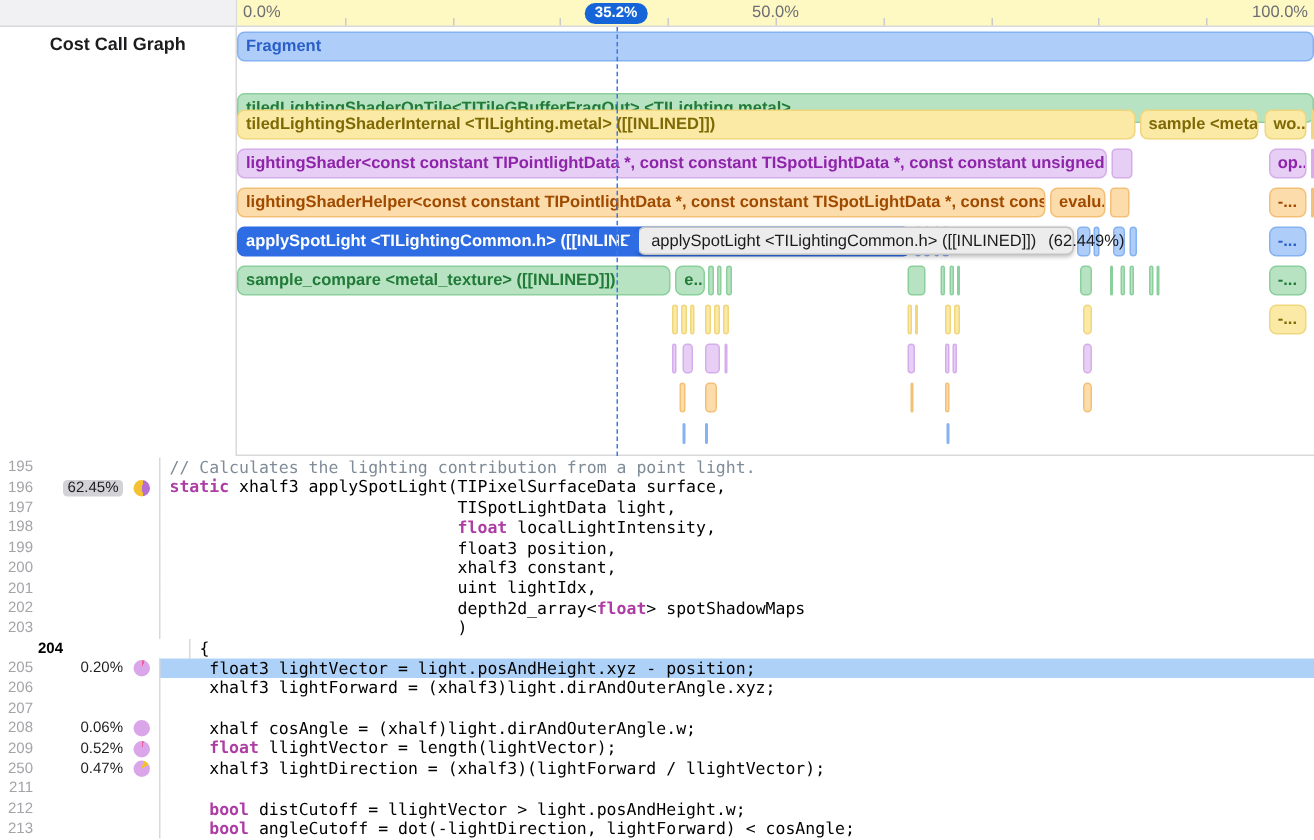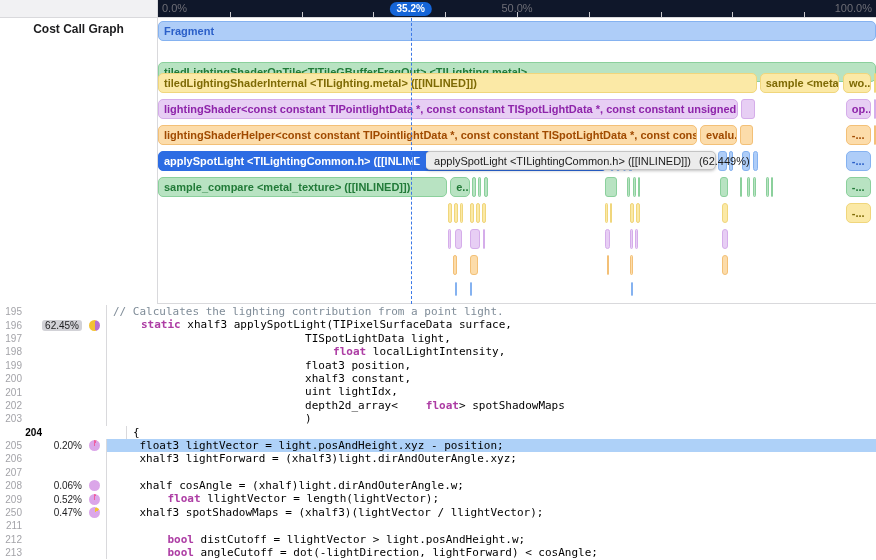--- a/index.html
+++ b/index.html
@@ -12,21 +12,21 @@
                    border-bottom:1px solid #d9d9dc; background:#fff; }
   #left-panel { position:absolute; left:0; top:0; width:158px; height:304px;
                 border-right:1px solid #d9d9dc; background:#fff; }
   #left-corner { position:absolute; left:0; top:0; width:157px; height:18px;
                  background:#f1f1f3; border-bottom:1px solid #d9d9dc; }
   #panel-title { position:absolute; left:0; top:22px; width:157px; text-align:center;
                  font-size:12px; font-weight:700; color:#1d1d1f; }
 
   #graph { position:absolute; left:158px; top:0; width:718px; height:304px; }
   #ruler { position:absolute; left:0; top:0; width:100%; height:18px;
-           background:#0f172a; border-bottom:1px solid #d9d9dc; }
+           background:#fef9c3; border-bottom:1px solid #d9d9dc; }
   .ruler-label { position:absolute; top:2px; font-size:11px; color:#6e6e76; }
   .ruler-tick  { position:absolute; bottom:0; width:1px; height:5px; background:#c9c9ce; }
   #cursor-badge { position:absolute; top:2px; transform:translateX(-50%);
                   background:#1565d8; color:#fff; font-size:10px; font-weight:700;
                   padding:1px 7px; border-radius:8px; line-height:12px; z-index:6; }
   #dash-line { position:absolute; top:18px; bottom:0; width:0;
                border-left:1px dashed #3b78e7; z-index:4; }
 
   .frow { position:absolute; left:0; width:100%; height:20px; }
   .seg { position:absolute; top:0; height:100%; border-radius:5px; border:1px solid;
@@ -59,21 +59,21 @@
   .lnum.cur { color:#000; font-weight:700;margin-left:20px; }
   .lpct { width:54px; text-align:right; flex:none; font-size:10px; color:#1d1d1f; }
   .lpct .pct-badge { background:#d2d2d7; border-radius:3px; padding:0 3px; }
   .ldot { width:24px; flex:none; display:flex; justify-content:center; align-items:center; }
   .pie { width:11px; height:11px; border-radius:50%; }
   .lcode { flex:1; border-left:1px solid #d9d9dc; padding-left:6px; height:100%;
            display:flex; align-items:center; }
   .cline.hl .lcode { background:#aed1f8; }
   .lcode pre { font-family:"DejaVu Sans Mono", monospace; font-size:11px;
                line-height:13.4px; white-space:pre; }
-  .tok-k { color:#ad3da4; font-weight:700;margin-left:28px; }
+  .tok-k { color:#ad3da4; font-weight:700; }
   .tok-c { color:#7f8c98; }
   .tok-p { color:#000; }
 </style>
 </head>
 <body>
 
 <div id="app">
 
   <div id="flame-section">
     <div id="left-panel">
@@ -328,21 +328,21 @@
           <pre><span class="tok-p">    </span><span class="tok-k">float</span><span class="tok-p"> llightVector = length(lightVector);</span></pre>
         </div>
       </div>
       <div class="cline">
         <span class="lnum">250</span>
         <span class="lpct"><span>0.47%</span></span>
         <span class="ldot">
           <span class="pie" style="background: conic-gradient(rgb(219, 166, 233) 0deg, rgb(219, 166, 233) 12deg, rgb(242, 194, 51) 12deg, rgb(242, 194, 51) 58deg, rgb(219, 166, 233) 58deg, rgb(219, 166, 233) 360deg);"></span>
         </span>
         <div class="lcode">
-          <pre><span class="tok-p">    xhalf3 spotShadowMaps = (xhalf3)(lightVector / llightVector);</span></pre>
+          <pre><span class="tok-p">    xhalf3 lightDirection = (xhalf3)(lightForward / llightVector);</span></pre>
         </div>
       </div>
       <div class="cline">
         <span class="lnum">211</span>
         <span class="lpct"></span>
         <span class="ldot"></span>
         <div class="lcode">
           <pre></pre>
         </div>
       </div>

